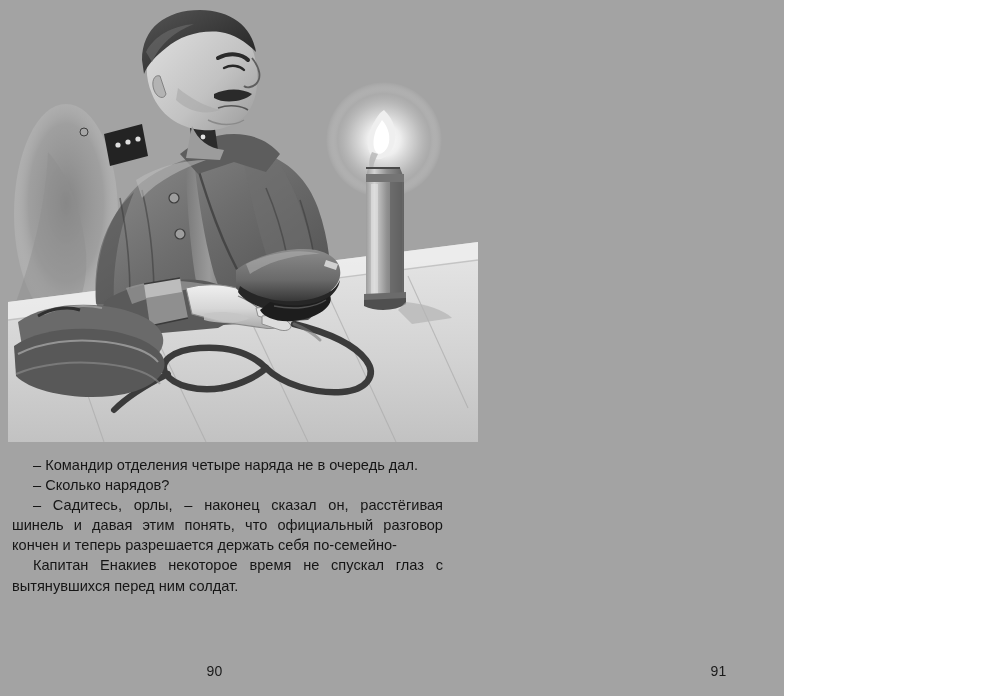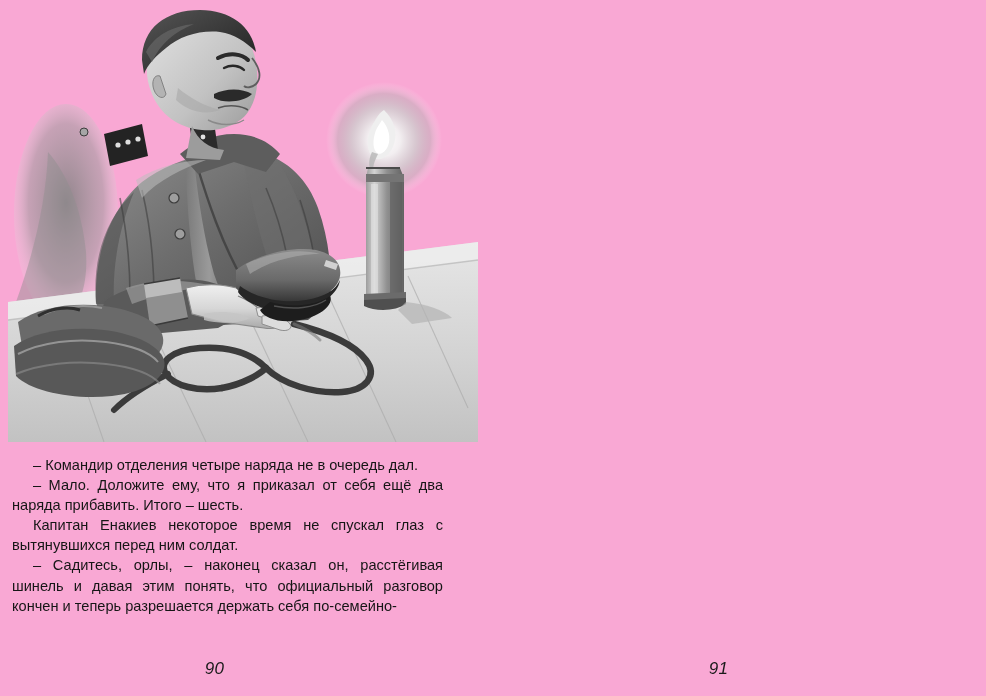--- a/index.html
+++ b/index.html
@@ -8,43 +8,42 @@
     width: 986px; height: 696px;
     background: #ffffff;
     overflow: hidden;
   }
   body {
     font-family: "Liberation Sans", sans-serif;
     color: #1a1a1a;
   }
   .spread {
     position: relative;
-    width: 986px;
+    width: 784px;
     height: 696px;
-    background: #f9a8d4;
+    background: #a3a3a3;
   }
 
   
   .page {
     position: absolute;
     top: 0;
     height: 696px;
   }
   .page-left  { left: 0px;   width: 493px; }
   .page-right { left: 493px; width: 493px; }
 
   .folio {
     position: absolute;
     bottom: 17px;
     left: 0; right: 0;
     text-align: center;
-    font-size: 17px;
+    font-size: 14px;
     letter-spacing: .3px;
     color: #1a1a1a;
-    font-style: italic;
   }
   .page-left .folio  { padding-right: 64px; }
   .page-right .folio { padding-right: 42px; }
 
   
   .textcol {
     position: absolute;
     font-size: 14.6px;
     line-height: 20.1px;
     text-align: justify;
@@ -311,23 +310,23 @@
           <path d="M356 292 L398 290 L398 302 L356 304 Z" fill="#6b6b6b"></path>
           <path d="M356 304 C368 310 388 309 398 302 L398 296 L356 298 Z" fill="#4f4f4f"></path>
 
           <path d="M398 300 C418 302 436 308 444 316 L404 322 L390 308 Z" fill="#b4b4b4" opacity=".7"></path>
         </g>
       </svg>
     </div>
 
     <div class="textcol" id="left-text">
         <p class="ind">– Командир отделения четыре наряда не в очередь дал.</p>
-        <p class="ind">– Мало. Доложите ему, что я приказал от себя ещё два наряда прибавить. Итого – шесть.</p>
+        <p class="ind">– Сколько нарядов?</p>
+        <p class="ind">– Садитесь, орлы, – наконец сказал он, расстёгивая шинель и давая этим понять, что официальный разговор кончен и теперь разрешается держать себя по-семейно-</p>
         <p class="ind">Капитан Енакиев некоторое время не спускал глаз с вытянувшихся перед ним солдат.</p>
-        <p class="ind">– Садитесь, орлы, – наконец сказал он, расстёгивая шинель и давая этим понять, что официальный разговор кончен и теперь разрешается держать себя по-семейно-</p>
       </div>
 
     <div class="folio">90</div>
   </div>
 
   <div class="page page-right">
 
     <div class="folio">91</div>
   </div>
 

